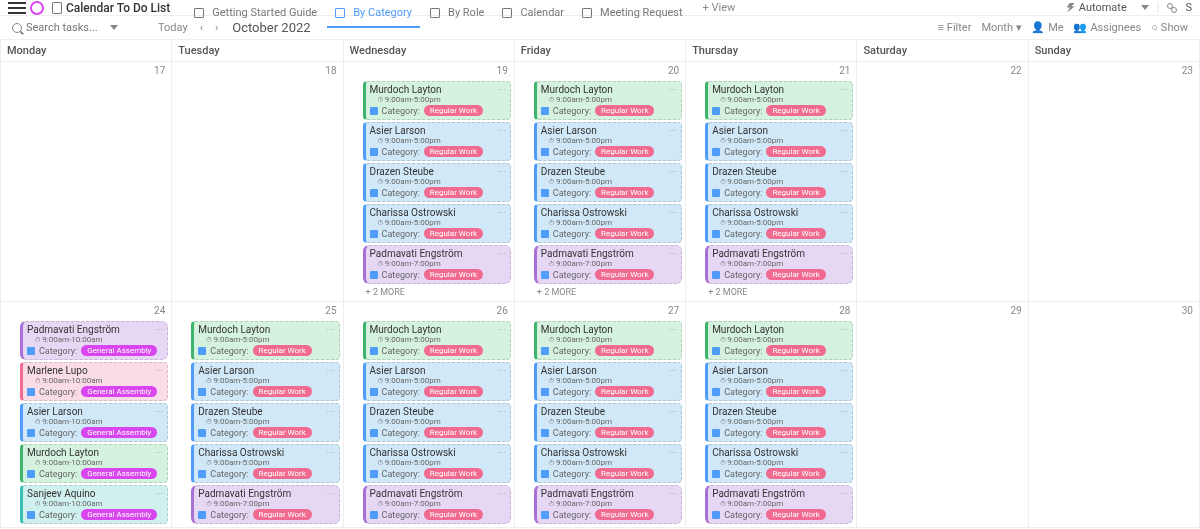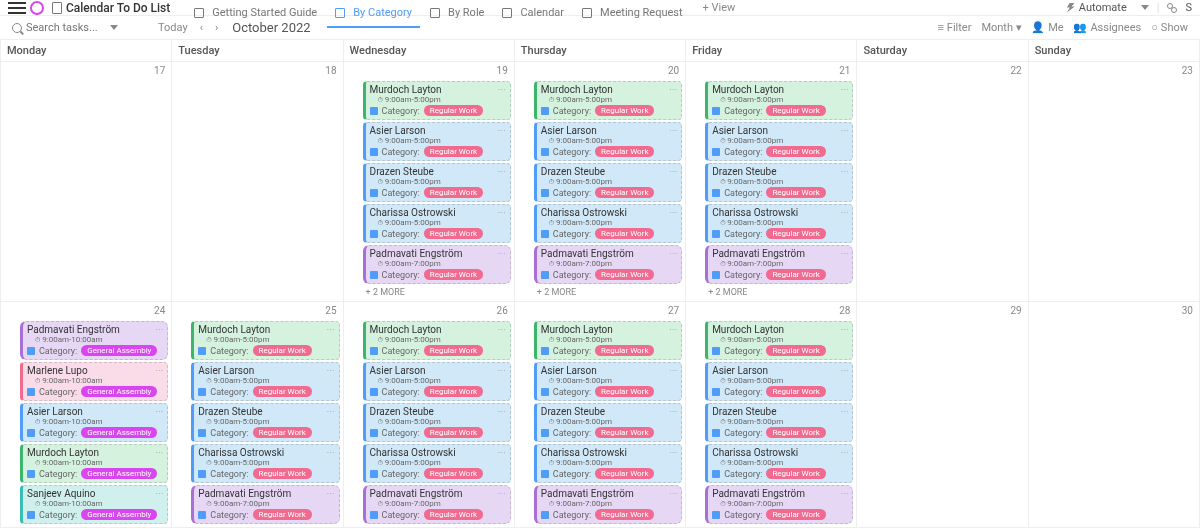--- a/index.html
+++ b/index.html
@@ -180,22 +180,22 @@
     <span class="tool-item">👤 <span>Me</span></span>
     <span class="tool-item">👥 <span>Assignees</span></span>
     <span class="tool-item">○ <span>Show</span></span>
   </div>
 </div>
 
 <div class="calendar" id="calendar">
     <div class="day-header">Monday</div>
     <div class="day-header">Tuesday</div>
     <div class="day-header">Wednesday</div>
+    <div class="day-header">Friday</div>
     <div class="day-header">Thursday</div>
-    <div class="day-header">Friday</div>
     <div class="day-header">Saturday</div>
     <div class="day-header">Sunday</div>
     <div class="day-cell">
       <div class="day-num">17</div>
     </div>
     <div class="day-cell">
       <div class="day-num">18</div>
     </div>
     <div class="day-cell">
       <div class="day-num">19</div>

